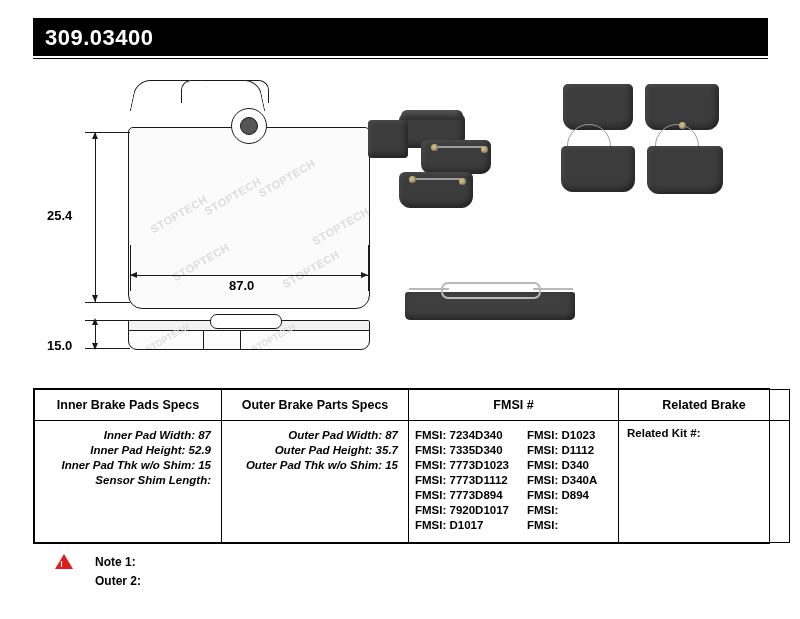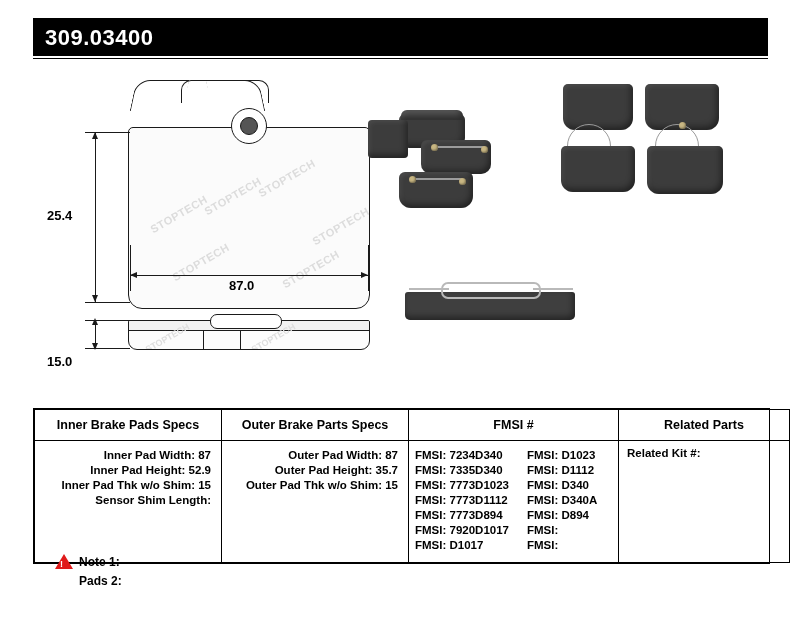--- a/index.html
+++ b/index.html
@@ -286,21 +286,21 @@
     top: 8px;
     width: 40px;
     height: 2px;
     background: #b9b9b9;
   }
 
   
   .spec-table {
     position: absolute;
     left: 33px;
-    top: 408px;
+    top: 388px;
     width: 735px;
     border: 1px solid #000;
     border-collapse: collapse;
   }
   .spec-table table {
     width: 735px;
     border-collapse: collapse;
     table-layout: fixed;
   }
   .spec-table th {
@@ -317,20 +317,21 @@
     border-bottom: 1px solid #000;
     vertical-align: top;
     padding: 6px 6px 10px 6px;
   }
   .spec-list {
     list-style: none;
     margin: 0;
     padding: 0;
     font-size: 11.5px;
     font-weight: bold;
+    font-style: italic;
   }
   .spec-list li {
     text-align: right;
     padding: 1.5px 4px 1.5px 0;
     white-space: nowrap;
   }
   .fmsi-grid {
     display: flex;
     font-size: 11.5px;
     font-weight: bold;
@@ -355,21 +356,21 @@
     top: 552px;
     font-size: 12px;
     font-weight: bold;
   }
   .notes .note-row {
     display: flex;
     align-items: center;
     height: 19px;
   }
   .notes .note-label {
-    margin-left: 24px;
+    margin-left: 40px;
   }
   .warn-icon {
     position: absolute;
     left: 0px;
     top: 2px;
     width: 0;
     height: 0;
     border-left: 9px solid transparent;
     border-right: 9px solid transparent;
     border-bottom: 15px solid #e01b1b;
@@ -432,21 +433,21 @@
       <div class="wm" style="left:120px; top:12px;">STOPTECH</div>
       <div class="clipbox2"></div>
     </div>
     <div class="pad-edge-clip" style="position:absolute; left:177px; top:252px; width:70px; height:13px; border:1.4px solid #1a1a1a; border-radius:7px; background:#fff;"></div>
 
     <div class="dim-line dim-v" style="left:62px; top:258px; height:28px;"></div>
     <div class="arrow arrow-up" style="left:58.5px; top:256px;"></div>
     <div class="arrow arrow-down" style="left:58.5px; top:281px;"></div>
     <div class="dim-line dim-h" style="left:52px; top:258px; width:45px;"></div>
     <div class="dim-line dim-h" style="left:52px; top:286px; width:45px;"></div>
-    <div class="dim-label" style="left:14px; top:292px;">15.0</div>
+    <div class="dim-label" style="left:14px; top:276px;">15.0</div>
 
     <div class="photo-pad" style="left:366px; top:52px; width:66px; height:34px; border-radius:6px 6px 10px 10px;"></div>
     <div class="photo-pad light" style="left:368px; top:48px; width:62px; height:10px; border-radius:6px 6px 0 0;"></div>
 
     <div class="photo-pad" style="left:335px; top:58px; width:40px; height:38px; border-radius:4px;"></div>
 
     <div class="photo-pad" style="left:388px; top:78px; width:70px; height:34px; border-radius:6px 6px 10px 10px;"></div>
     <div class="sensor-cable" style="left:404px; top:84px; width:48px;"></div>
     <div class="rivet" style="left:398px; top:82px;"></div>
     <div class="rivet" style="left:448px; top:84px;"></div>
@@ -473,21 +474,21 @@
 
   </div>
 
   <div class="spec-table">
     <table>
       <thead>
         <tr>
           <th style="width:182px;">Inner Brake Pads Specs</th>
           <th style="width:182px;">Outer Brake Parts Specs</th>
           <th style="width:205px;">FMSI #</th>
-          <th style="width:166px;">Related Parts</th>
+          <th style="width:166px;">Related Brake</th>
         </tr>
       </thead>
       <tbody>
         <tr>
           <td>
             <ul class="spec-list">
               <li>Inner Pad Width: 87</li>
               <li>Inner Pad Height: 52.9</li>
               <li>Inner Pad Thk w/o Shim: 15</li>
               <li>Sensor Shim Length:</li>
@@ -530,17 +531,17 @@
     </table>
   </div>
 
   <div class="notes">
     <div class="note-row note-wrap">
       <div class="warn-icon"></div>
       <div class="warn-icon-inner">!</div>
       <div class="note-label">Note 1:</div>
     </div>
     <div class="note-row">
-      <div class="note-label">Pads 2:</div>
+      <div class="note-label">Outer 2:</div>
     </div>
   </div>
 
 </div>
 
 </body></html>

